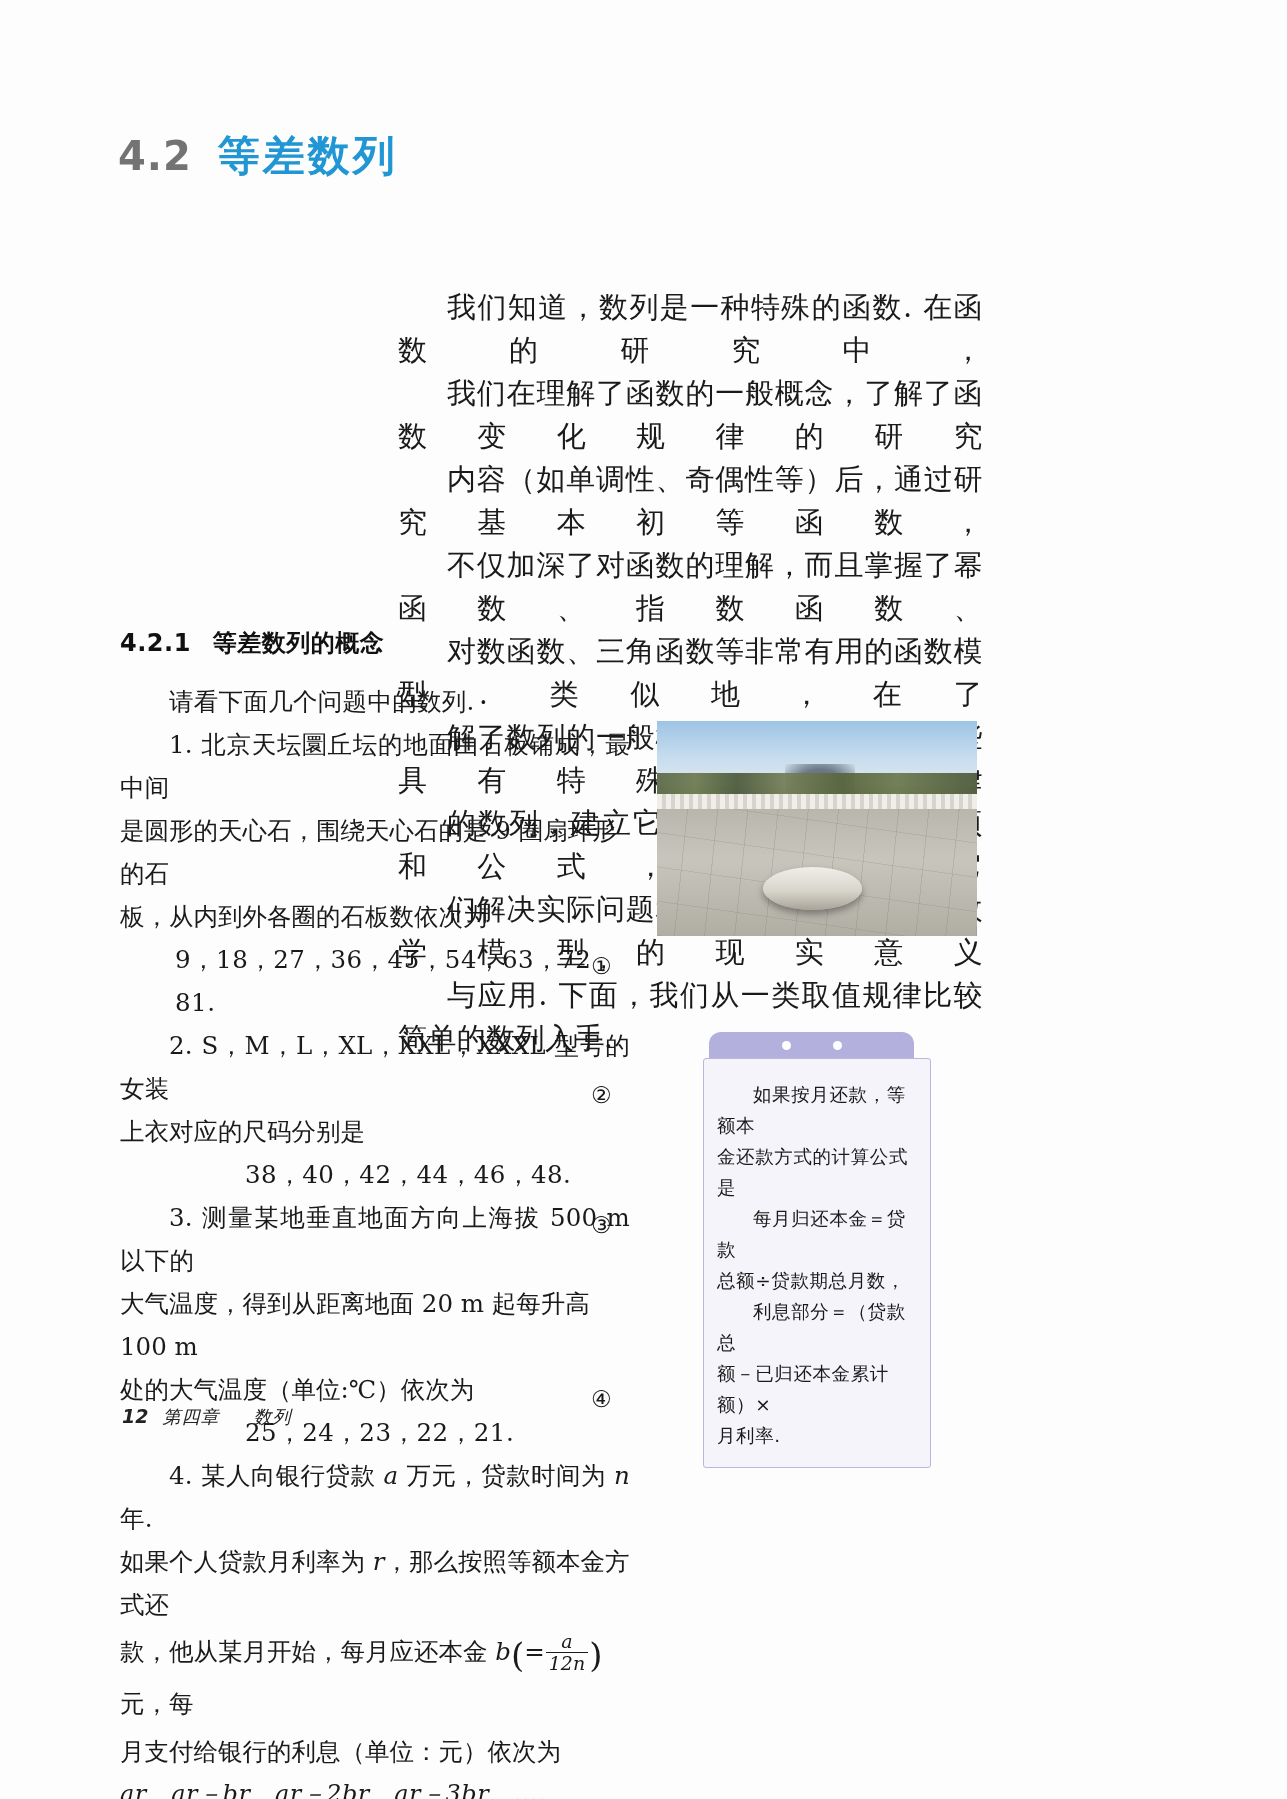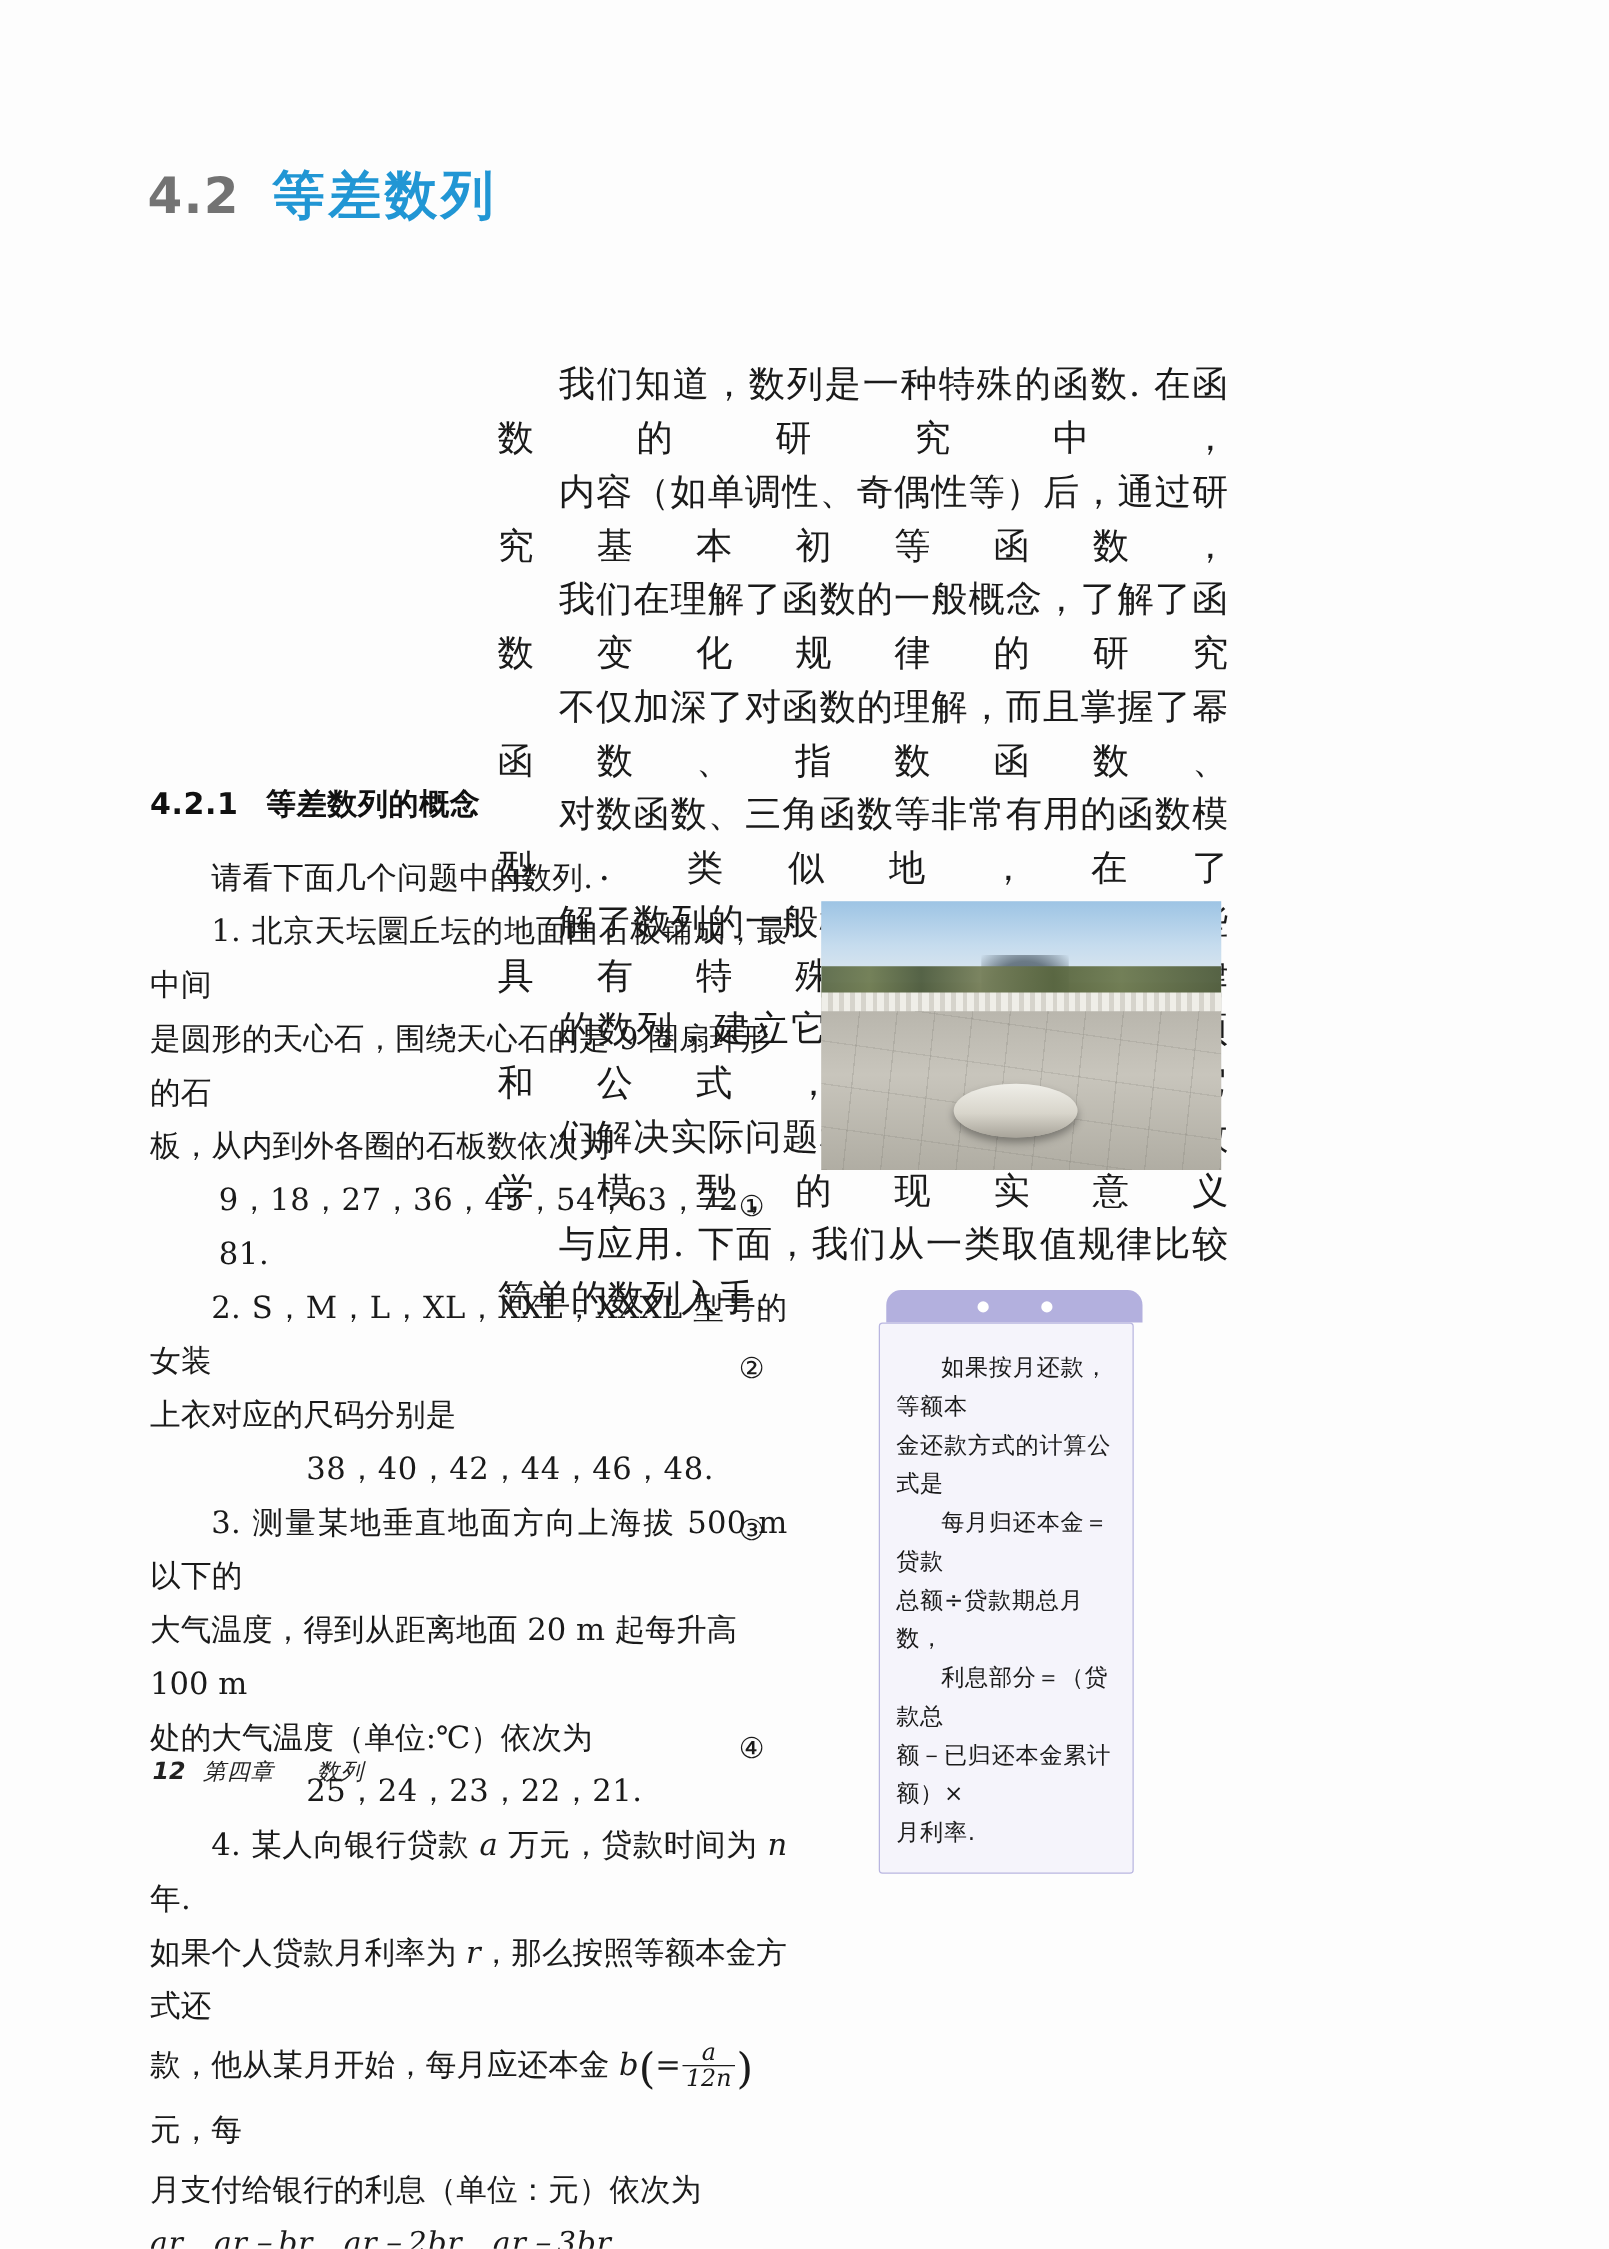--- a/index.html
+++ b/index.html
@@ -198,21 +198,21 @@
     display: flex;
     align-items: center;
     justify-content: center;
     gap: 42px;
   }
   .note-dot {
     width: 9px; height: 9px; border-radius: 50%;
     background: #ffffff;
   }
   .note-body {
-    width: 204px;
+    width: 228px;
     min-height: 218px;
     background: #f5f4fb;
     border: 1.5px solid #b9b6e0;
     border-radius: 3px;
     padding: 20px 13px 16px 13px;
     box-sizing: border-box;
     font-size: 18.5px;
     line-height: 31px;
     letter-spacing: 0.6px;
     color: #1a1a1a;
@@ -243,22 +243,22 @@
 
 <div class="page">
 
   <div class="sec-title">
     <span class="sec-num">4.2</span>
     <span class="sec-name">等差数列</span>
   </div>
 
   <div class="intro">
     <div>我们知道，数列是一种特殊的函数. 在函数的研究中，</div>
+    <div>我们在理解了函数的一般概念，了解了函数变化规律的研究</div>
     <div>内容（如单调性、奇偶性等）后，通过研究基本初等函数，</div>
-    <div>我们在理解了函数的一般概念，了解了函数变化规律的研究</div>
     <div>不仅加深了对函数的理解，而且掌握了幂函数、指数函数、</div>
     <div>对数函数、三角函数等非常有用的函数模型. 类似地，在了</div>
     <div>解了数列的一般概念后，我们要研究一些具有特殊变化规律</div>
     <div>的数列，建立它们的通项公式和前 n 项和公式，并运用它</div>
     <div>们解决实际问题和数学问题，从中感受数学模型的现实意义</div>
     <div class="last-line">与应用. 下面，我们从一类取值规律比较简单的数列入手.</div>
   </div>
 
   <div class="sub-head">
     <span class="sh-num">4.2.1</span><span>等差数列的概念</span>

